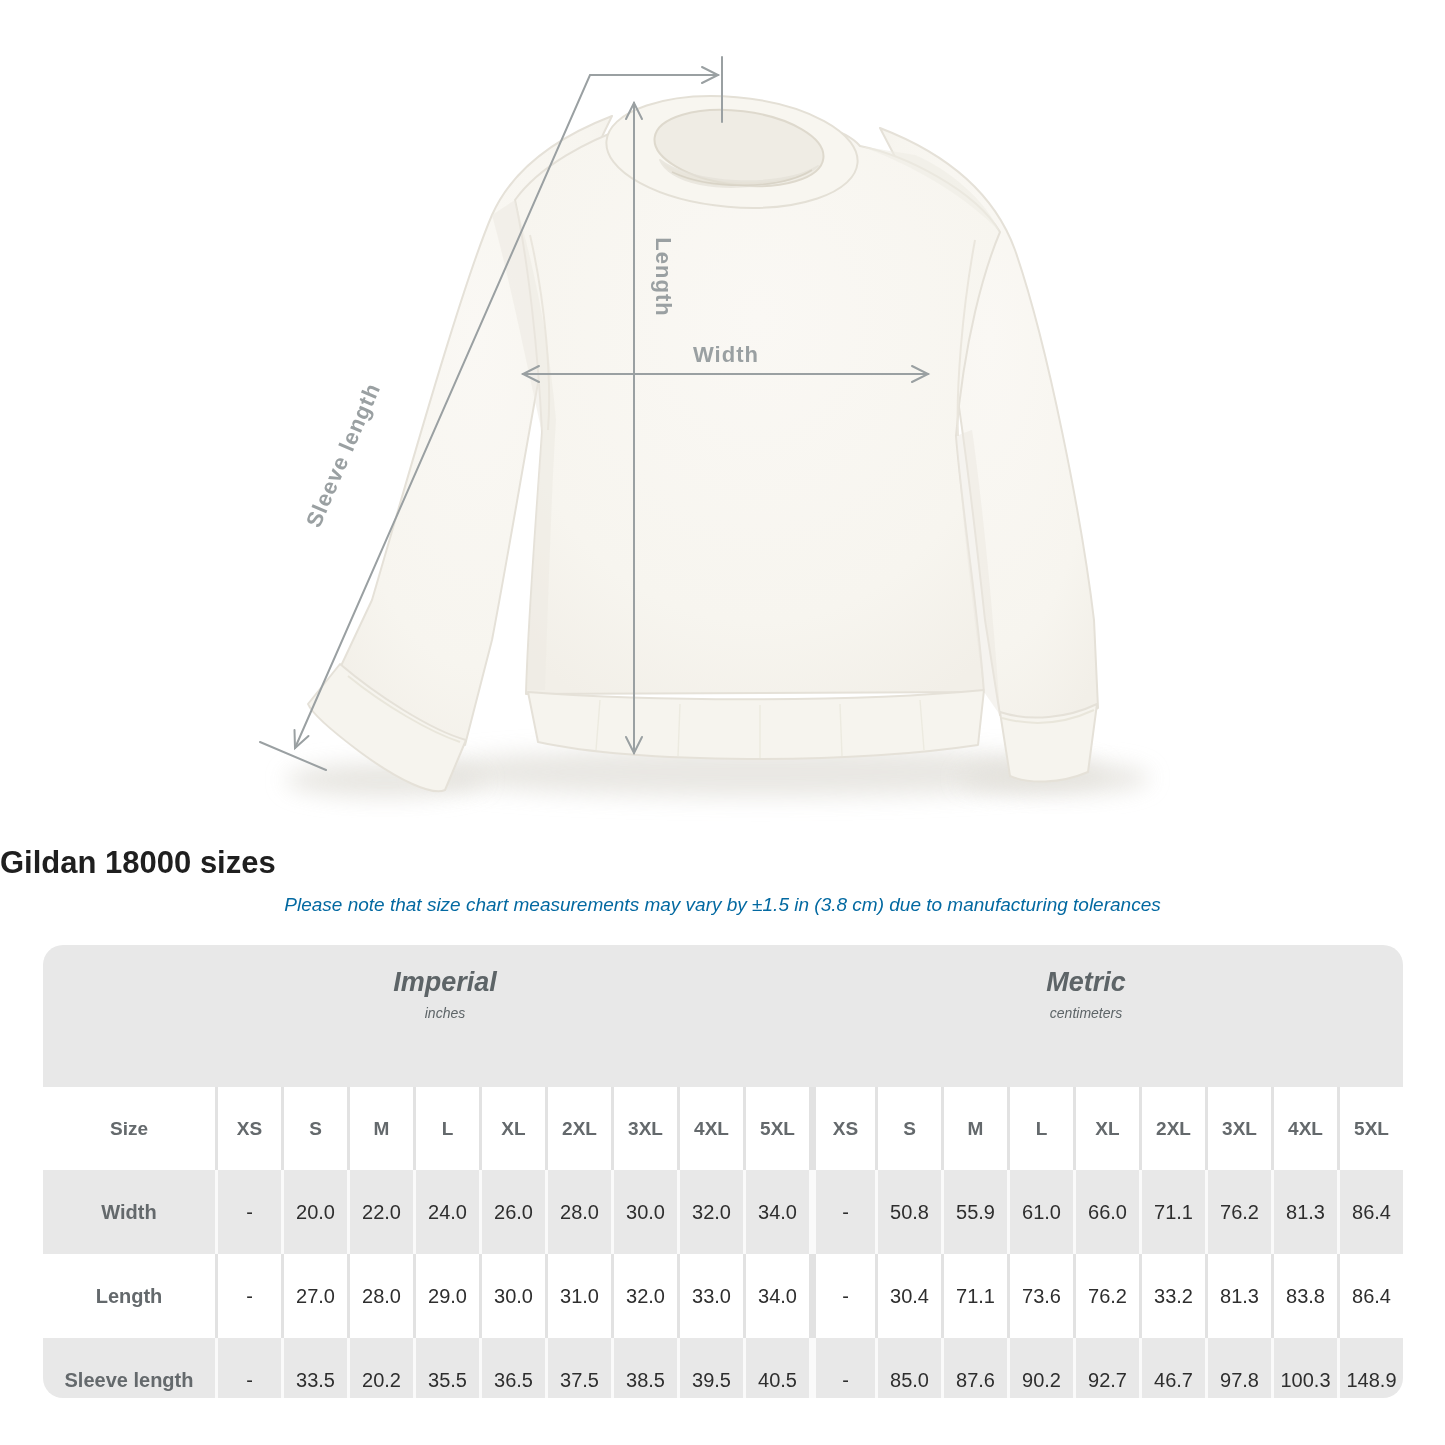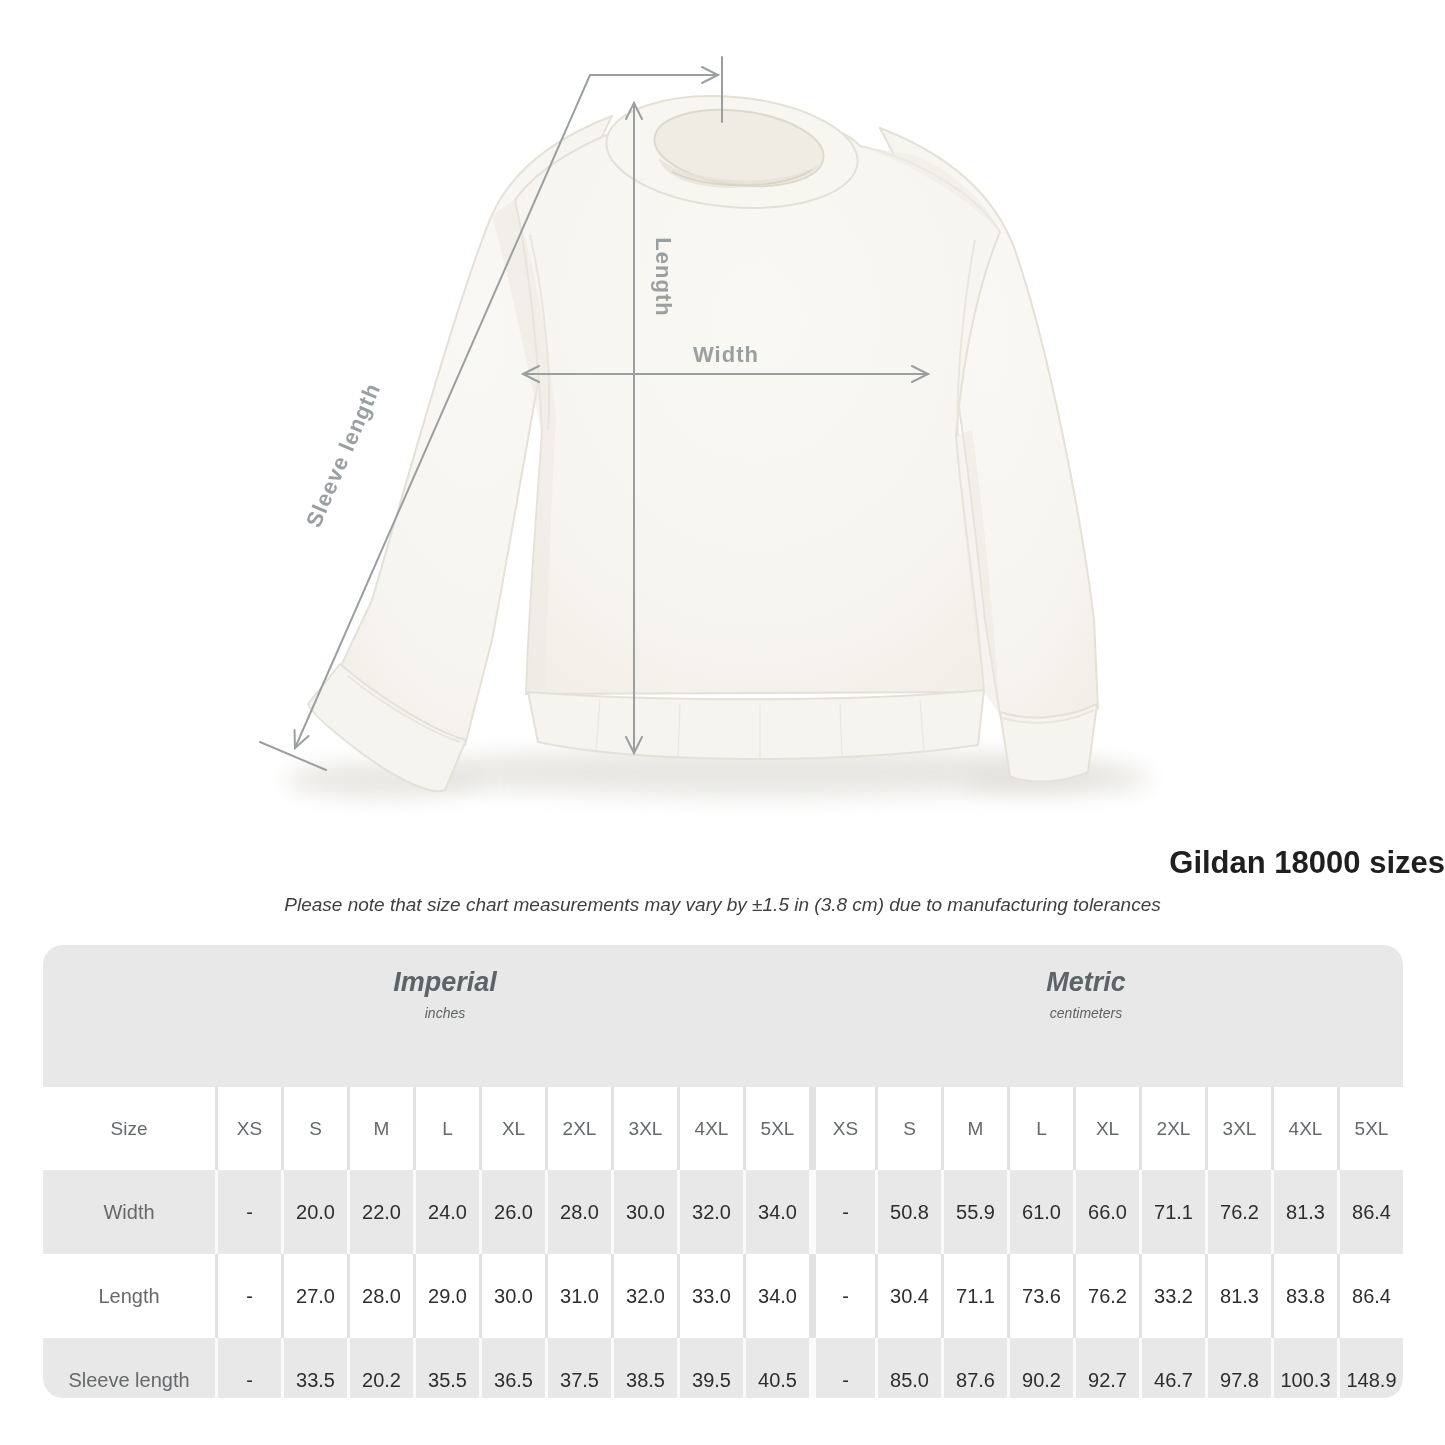--- a/index.html
+++ b/index.html
@@ -16,28 +16,28 @@
   .measure-label{
     fill:#9aa0a2;
     font-family:"Liberation Sans", sans-serif;
     font-weight:bold;
     font-size:22px;
     letter-spacing:1px;
   }
   
   .chart-title{
     position:absolute;left:0;top:845px;width:1445px;
-    text-align:right;
+    text-align:left;
     font-size:31px;font-weight:bold;color:#1f1f1f;
   }
   .chart-note{
     position:absolute;left:0;top:894px;width:1445px;
     text-align:center;
     font-style:italic;
-    font-size:19px;color:#404040;
+    font-size:19px;color:#0369a1;
   }
   
   .size-table{
     position:absolute;left:43px;top:945px;
     width:1360px;height:453px;
     background:#ffffff;
     border-radius:20px;
     overflow:hidden;
   }
   .unit-band{
@@ -63,21 +63,21 @@
   }
   .cell{
     display:flex;align-items:center;justify-content:center;
     font-size:20px;color:#2e2e2e;
     border-left:3px solid #e2e2e2;
     background:#ffffff;
   }
   .cell:nth-child(19n+1){border-left:none;}
   
   .cell:nth-child(19n+11){border-left-width:7px;}
-  .cell.head,.cell.rowlabel{font-weight:normal;color:#64696c;}
+  .cell.head,.cell.rowlabel{font-weight:bold;color:#64696c;}
   .cell.head{font-size:19px;}
   .cell.shaded{background:#e8e8e8;border-left-color:#fafafa;}
 </style>
 </head>
 <body>
 
 <div class="page">
 
   <div class="figure">
     <svg width="1445" height="835" viewBox="0 0 1445 835">

